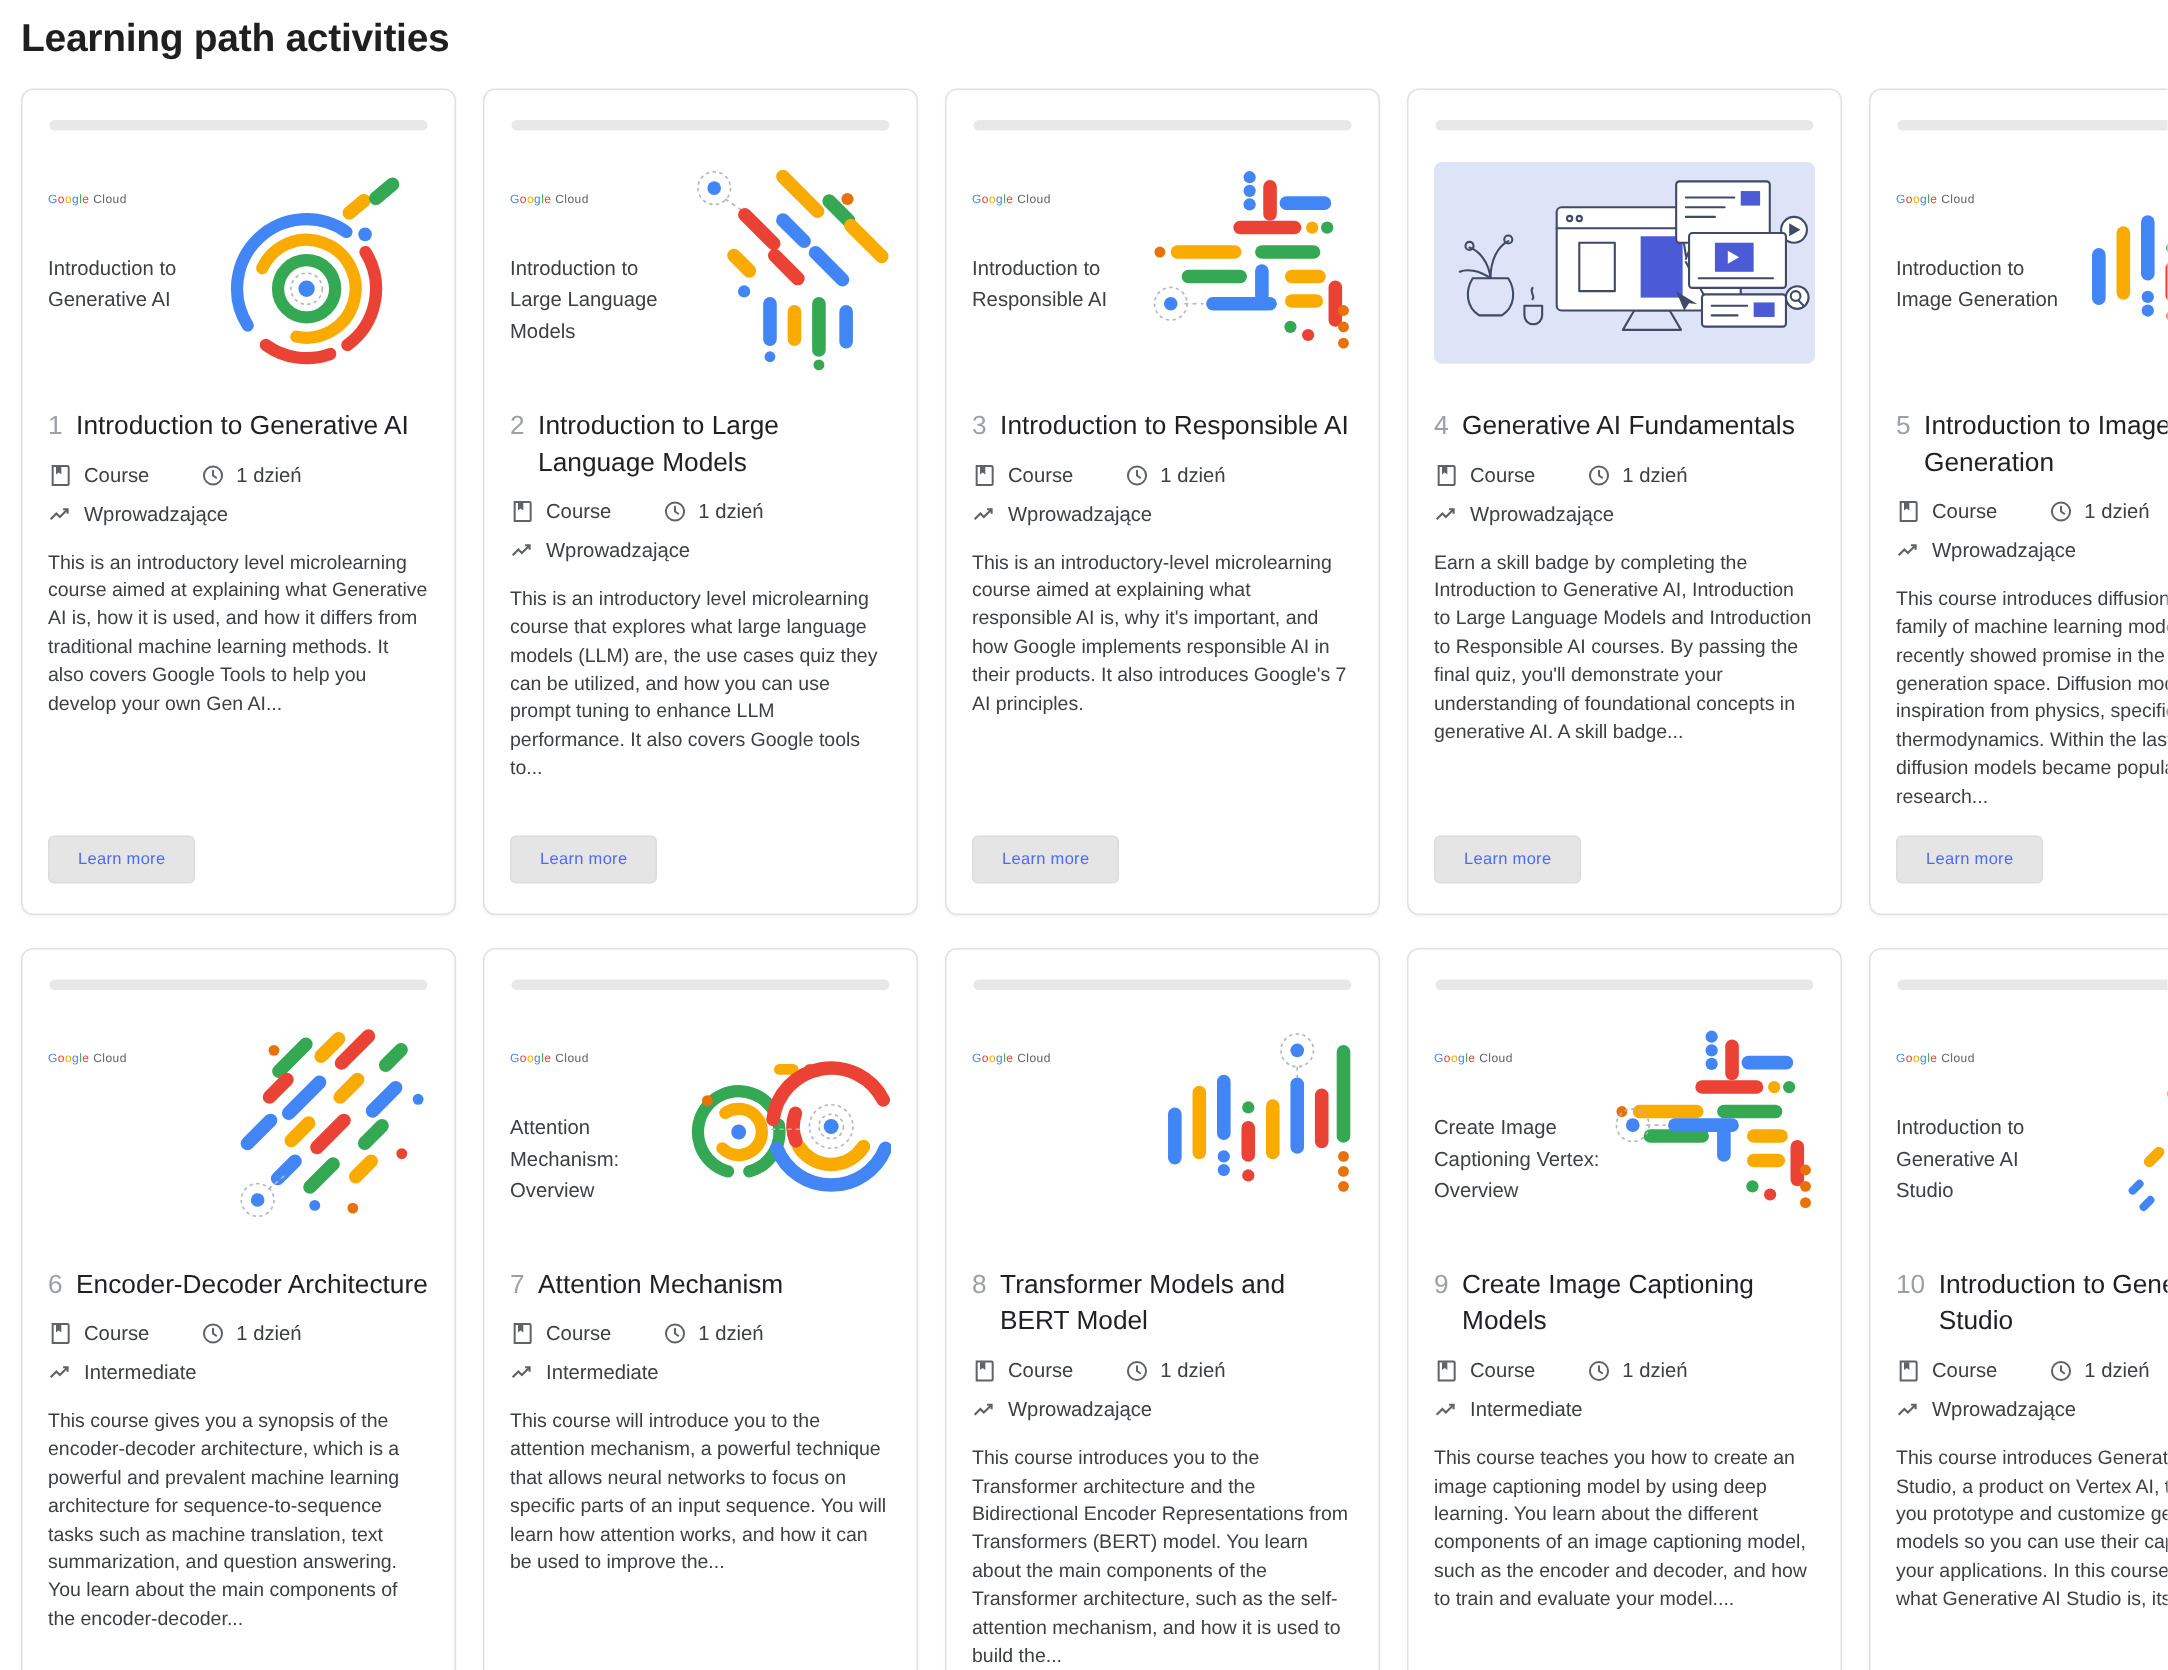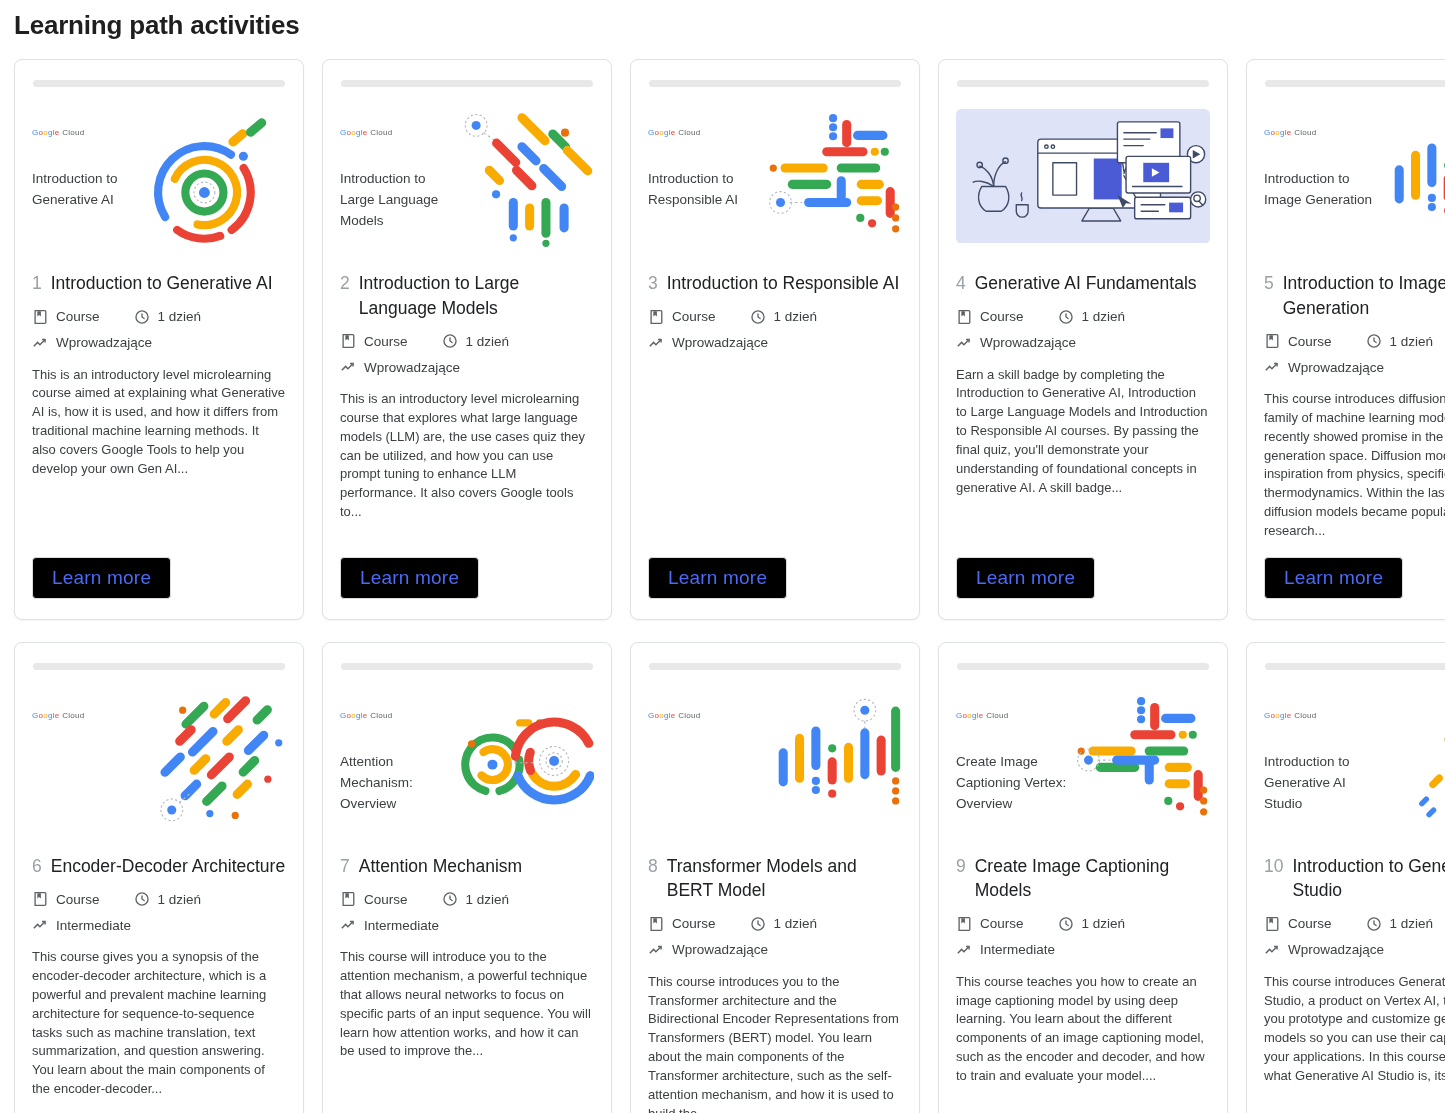--- a/index.html
+++ b/index.html
@@ -17,24 +17,24 @@
 .illus-title{font-size:13.5px;font-weight:500;color:#3c4043;line-height:1.55}
 .art{width:136px;height:152px;flex-shrink:0}
 .art svg{width:100%;height:100%}
 .monitor-card .illus{align-items:center}
 .monitor-card .art{width:100%;height:auto}
 .title-row{display:flex;gap:9px;align-items:flex-start;margin:0 0 13px}
 .num{color:#9aa0a6;font-size:17.5px;line-height:1.4;flex-shrink:0}
 .title{font-size:17.5px;font-weight:400;color:#202124;line-height:1.4}
 .meta{display:flex;flex-direction:column;gap:10px;margin-bottom:15px}
 .meta-row{display:flex;gap:34px}
-.meta-item{display:flex;align-items:center;gap:8px;font-size:13.5px;color:#3c4043}
+.meta-item{display:flex;gap:8px;font-size:13.5px;color:#3c4043}
 .meta-item svg{flex-shrink:0;display:block}
 .desc{font-size:13px;line-height:1.45;color:#3c4043;margin-bottom:16px}
-.learn-more{margin-top:auto;align-self:flex-start;background:#000000;border:1px solid #dadce0;border-radius:4px;color:#4c6af5;font-size:19px;font-weight:500;letter-spacing:.2px;padding:9px 19px;font-family:inherit;cursor:pointer}
+.learn-more{margin-top:auto;align-self:flex-start;background:#e5e5e5;border:1px solid #dadce0;border-radius:4px;color:#4c6af5;font-size:11px;font-weight:500;letter-spacing:.2px;padding:9px 19px;font-family:inherit;cursor:pointer}
 </style>
 </head>
 <body>
 
 <div class="page">
   <h1 class="page-title">Learning path activities</h1>
   <div class="grid" id="grid">
   <article class="card">
     <div class="progress"></div>
     <div class="illus">
@@ -213,20 +213,21 @@
       <div class="meta-row">
         <span class="meta-item">
           <svg width="16" height="16" viewBox="0 0 18 18">
                 <path d="M2 12.6l4.3-4.3 2.6 2.6 5.8-5.8" fill="none" stroke="#5f6368" stroke-width="1.6"></path>
                 <path d="M11.3 5.1h3.4v3.4" fill="none" stroke="#5f6368" stroke-width="1.6"></path>
               </svg>
           <span>Wprowadzające</span>
         </span>
       </div>
     </div>
+    <p class="desc">This is an introductory-level microlearning course aimed at explaining what responsible AI is, why it's important, and how Google implements responsible AI in their products. It also introduces Google's 7 AI principles.</p>
     <button class="learn-more">Learn more</button>
   </article>
 
   <article class="card monitor-card">
     <div class="progress"></div>
     <div class="illus">
 
       <div class="art"><svg viewBox="0 0 236 125" xmlns="http://www.w3.org/2000/svg">
     <rect width="236" height="125" rx="5" fill="#dfe3f8"></rect>
     <g fill="none" stroke="#3f4a66" stroke-width="1.3" stroke-linejoin="round" stroke-linecap="round">

